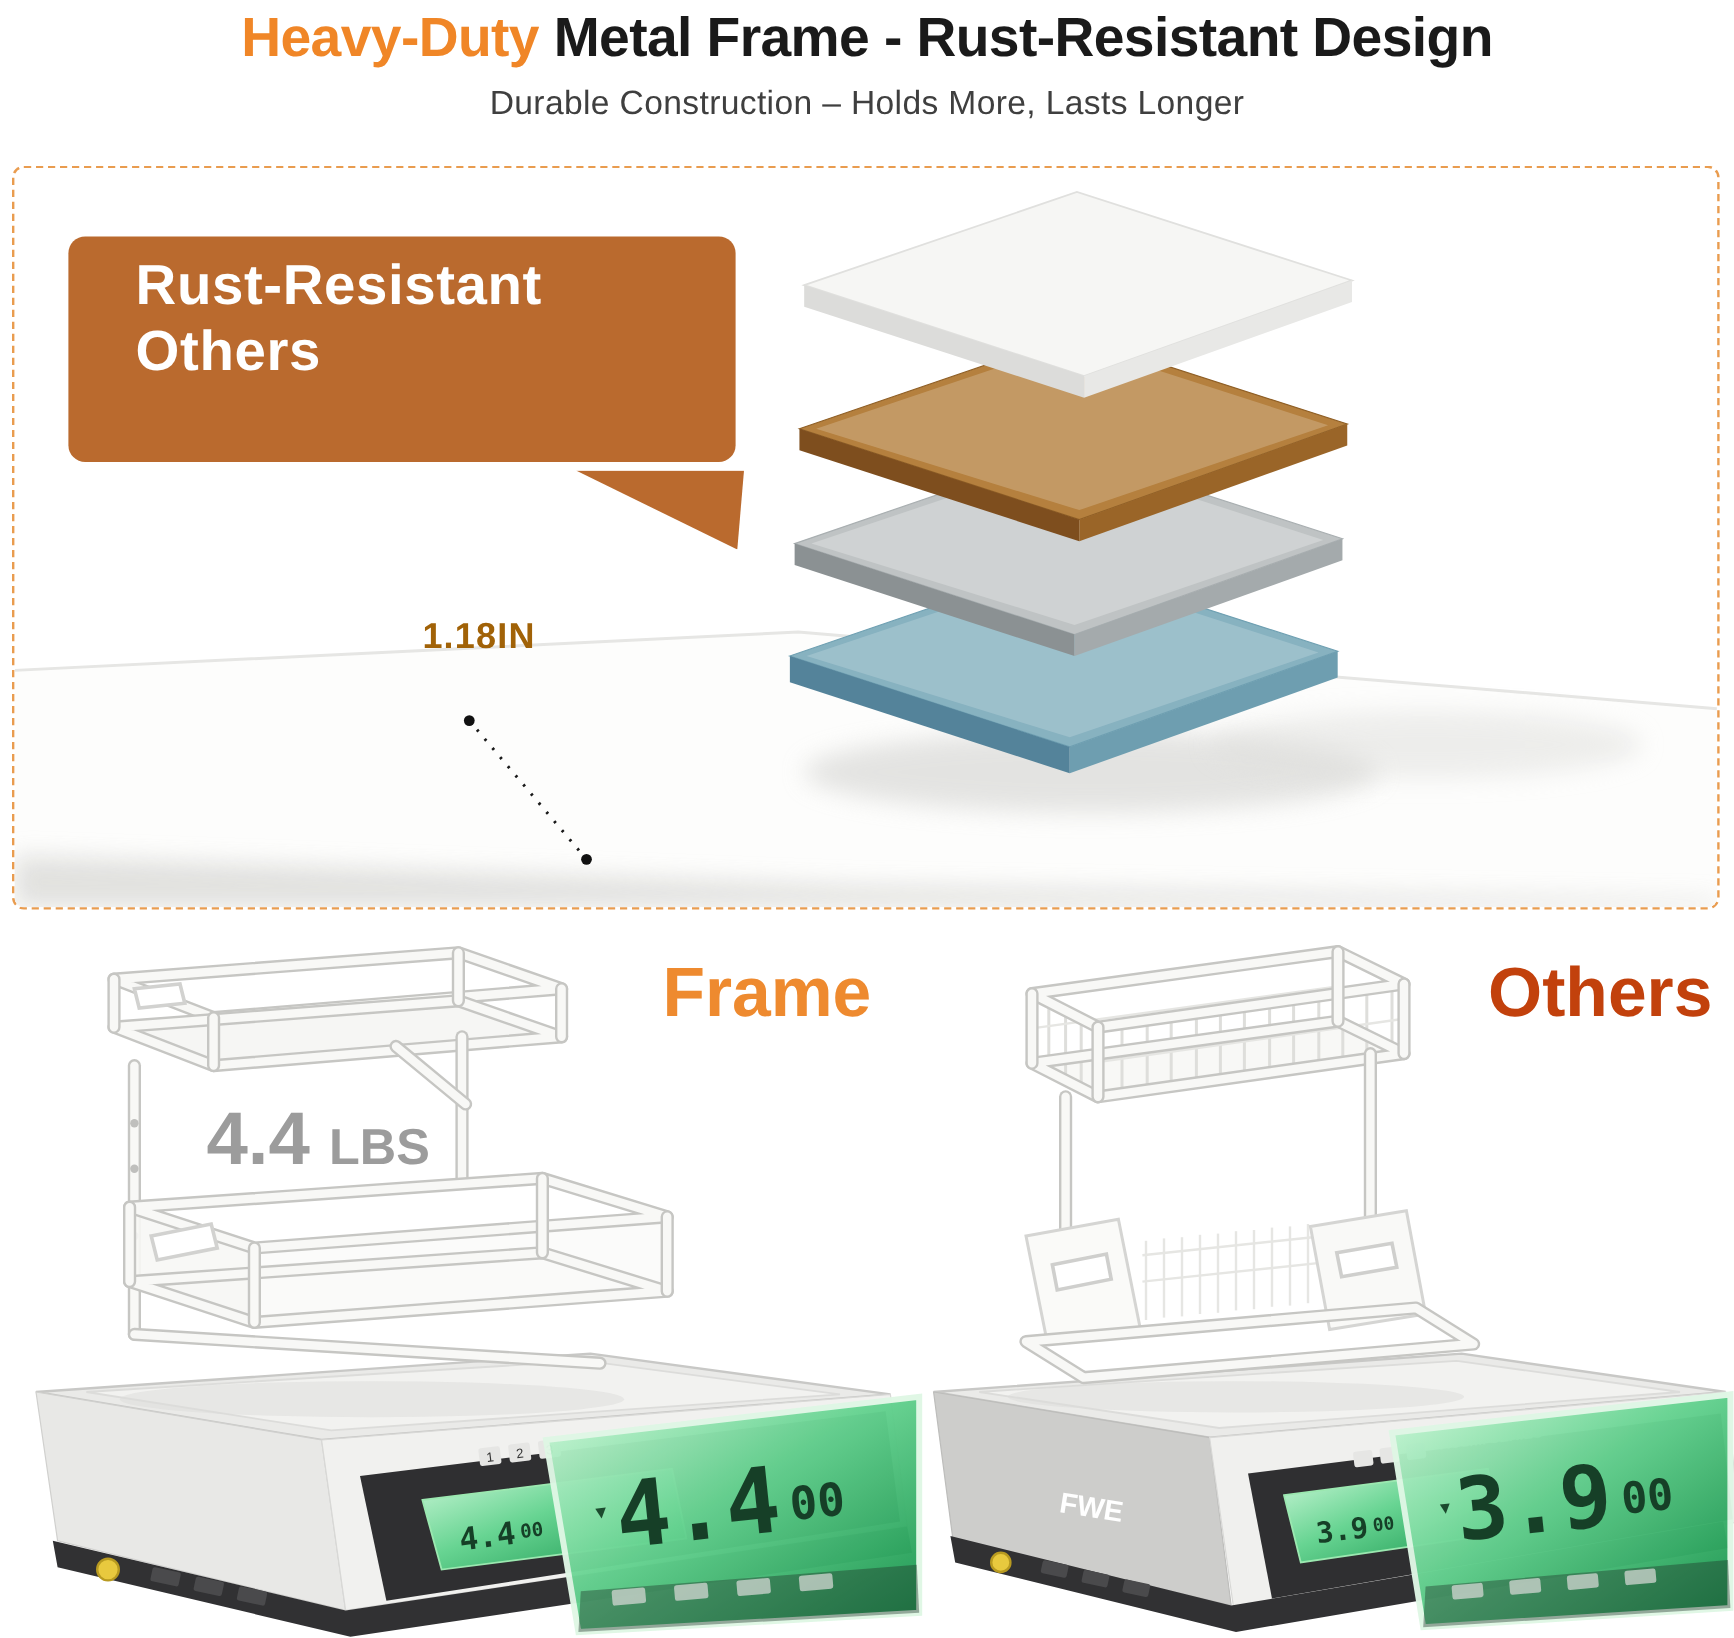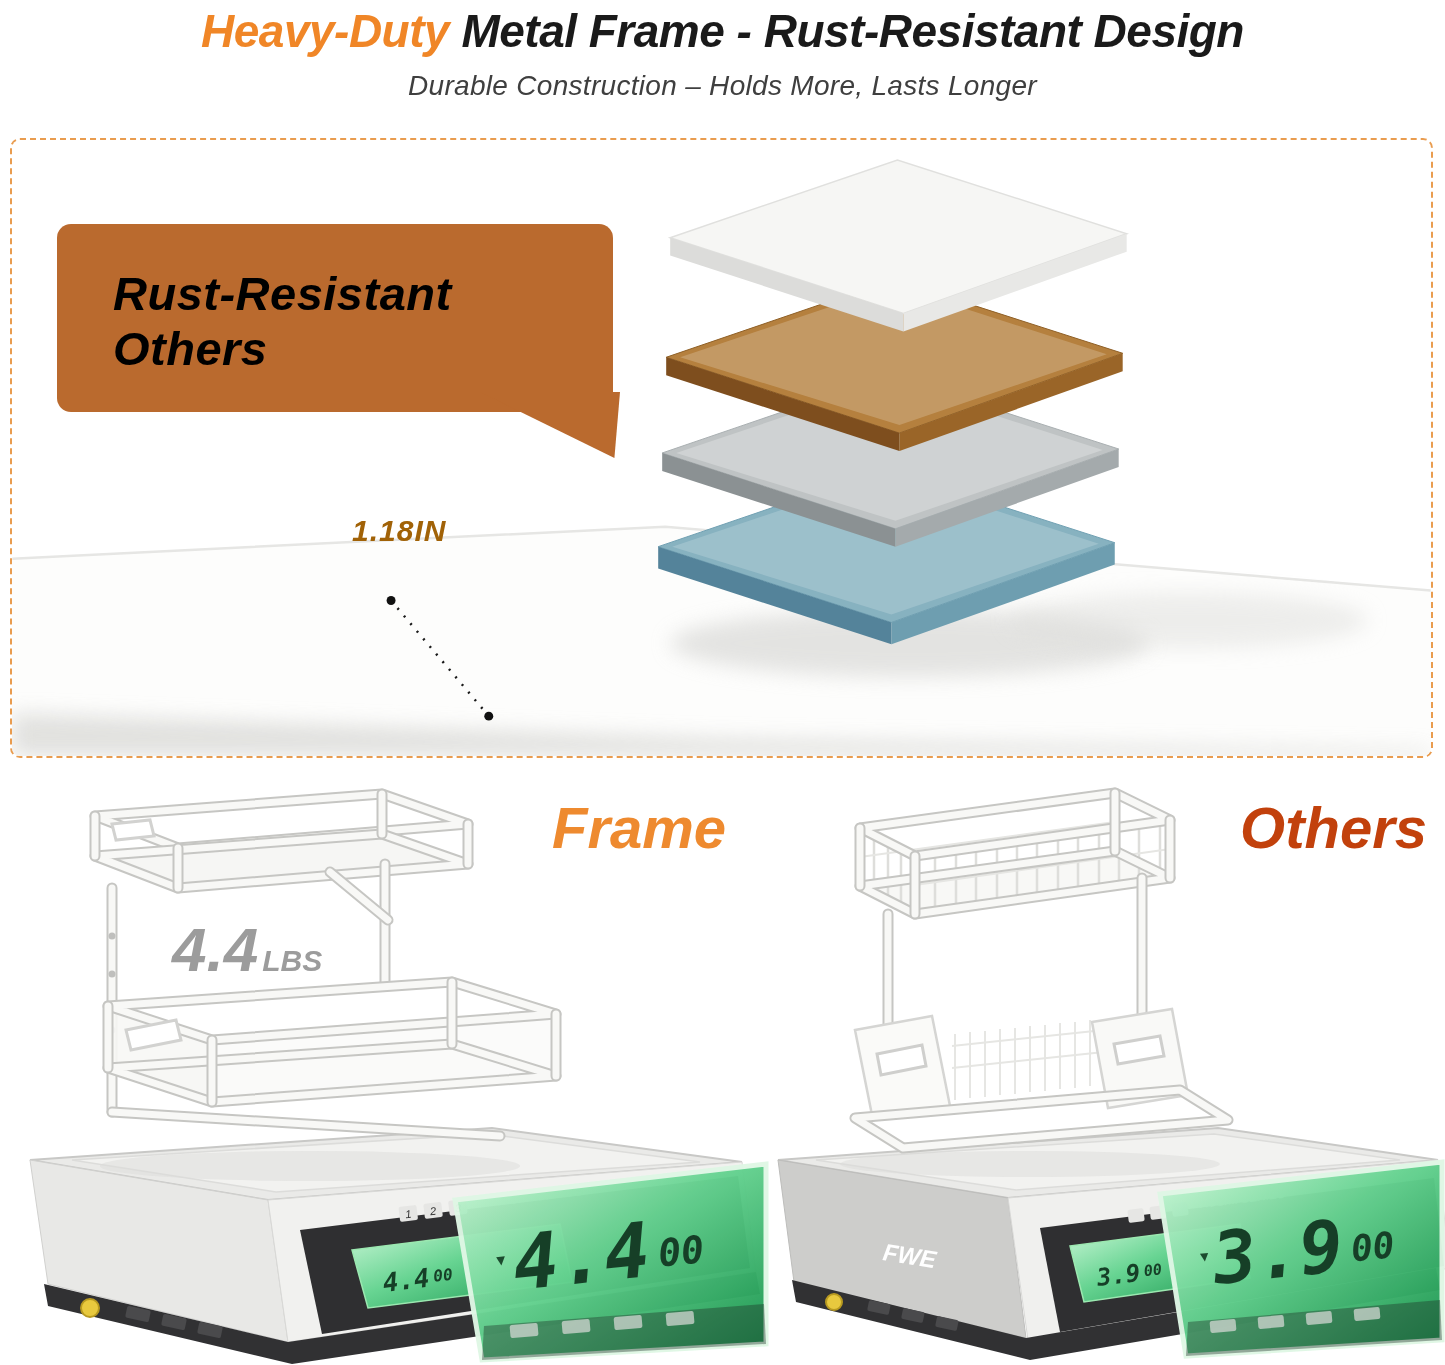--- a/index.html
+++ b/index.html
@@ -1,50 +1,50 @@
 <!DOCTYPE html>
 <html><head>
 <meta charset="utf-8">
 <style>
   * { margin:0; padding:0; box-sizing:border-box; }
   html,body { width:1445px; height:1365px; background:#ffffff; font-family:"Liberation Sans", sans-serif; overflow:hidden; }
-  .page { position:relative; width:1445px; height:1365px; background:#ffffff;font-style:italic; }
+  .page { position:relative; width:1445px; height:1365px; background:#ffffff; }
 
   
   .hero { position:absolute; top:4px; left:0; width:100%; text-align:center; }
   .title { font-size:46px; font-weight:800; letter-spacing:-0.5px; color:#1A1A1A; }
   .title .hl { color:#F08627; }
   .subtitle { margin-top:12px; font-size:28px; color:#3F3F3F; font-weight:500; letter-spacing:0.3px; }
 
   
   .coating-box { position:absolute; left:10px; top:138px; width:1423px; height:620px;
                  border:2px dashed #E99C4F; border-radius:10px; overflow:hidden; }
   .coating-art { position:absolute; left:0; top:0; width:100%; height:100%; }
-  .bubble { position:absolute; left:45px; top:84px; width:556px; height:188px;
-            background:#BA6A2E; border-radius:14px; color:#000000; font-weight:800;
-            font-size:47px; line-height:1.18; padding:42px 0 0 56px; letter-spacing:0.5px; }
+  .bubble { position:absolute; left:45px; top:57px; width:556px; height:188px;
+            background:#BA6A2E; border-radius:14px; color:#ffffff; font-weight:800;
+            font-size:47px; line-height:1.18; padding:12px 0 0 56px; letter-spacing:0.5px; }
   .bubble-tail { position:absolute; left:468px; top:252px; width:140px; height:66px;
                  background:#BA6A2E; clip-path:polygon(0 0, 100% 0, 96% 100%); }
   .thickness { position:absolute; left:340px; top:374px; font-size:30px; font-weight:700;
                color:#a16207; letter-spacing:1px; }
 
   
   .comparison { position:absolute; left:0; top:768px; width:1445px; height:597px; }
   .side { position:absolute; top:0; height:597px; }
   .side-ours { left:0; width:770px; }
   .side-others { left:770px; width:675px; }
   .side svg { position:absolute; left:0; top:0; width:100%; height:100%; }
   .side-label { position:absolute; font-size:58px; font-weight:800; }
   .label-ours { left:552px; top:26px; color:#EE8A2F; }
   .label-others { right:18px; top:26px; color:#c2410c; }
   .weight { position:absolute; color:#9C9C9C; font-weight:700; white-space:nowrap; }
   .weight-ours { left:172px; top:146px; }
   .weight-others { left:132px; top:146px; color:#A3A3A3; }
   .weight-num { font-size:62px; }
-  .weight-unit { font-size:30px; margin-left:4px; }
+  .weight-unit { font-size:42px; margin-left:16px; }
 
   
   .railo { fill:none; stroke:#C6C6C3; stroke-width:11; stroke-linejoin:round; stroke-linecap:round; }
   .raili { fill:none; stroke:#F8F8F6; stroke-width:7; stroke-linejoin:round; stroke-linecap:round; }
   .wire  { stroke:#DEDEDB; stroke-width:2.5; fill:none; }
   .wire2 { stroke:#E6E6E3; stroke-width:2; fill:none; }
   .lcdtext { font-family:"DejaVu Sans Mono", monospace; font-weight:bold; fill:#163F27; }
   .paneltext { font-family:"Liberation Sans", sans-serif; fill:#EDEDEB; font-weight:bold; }
 </style>
 </head>

